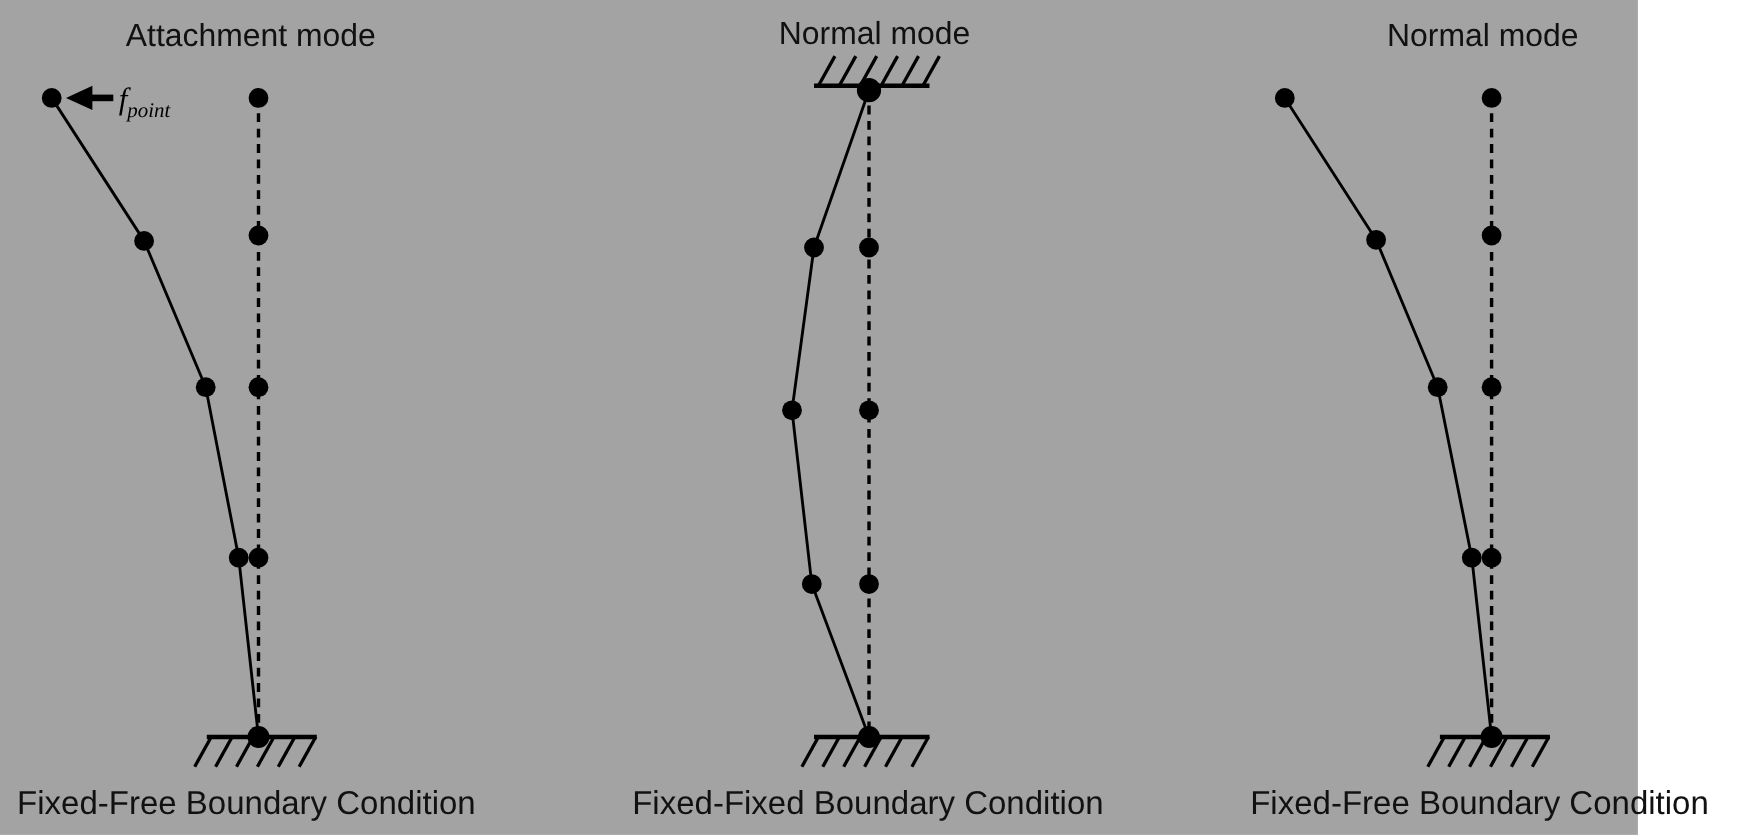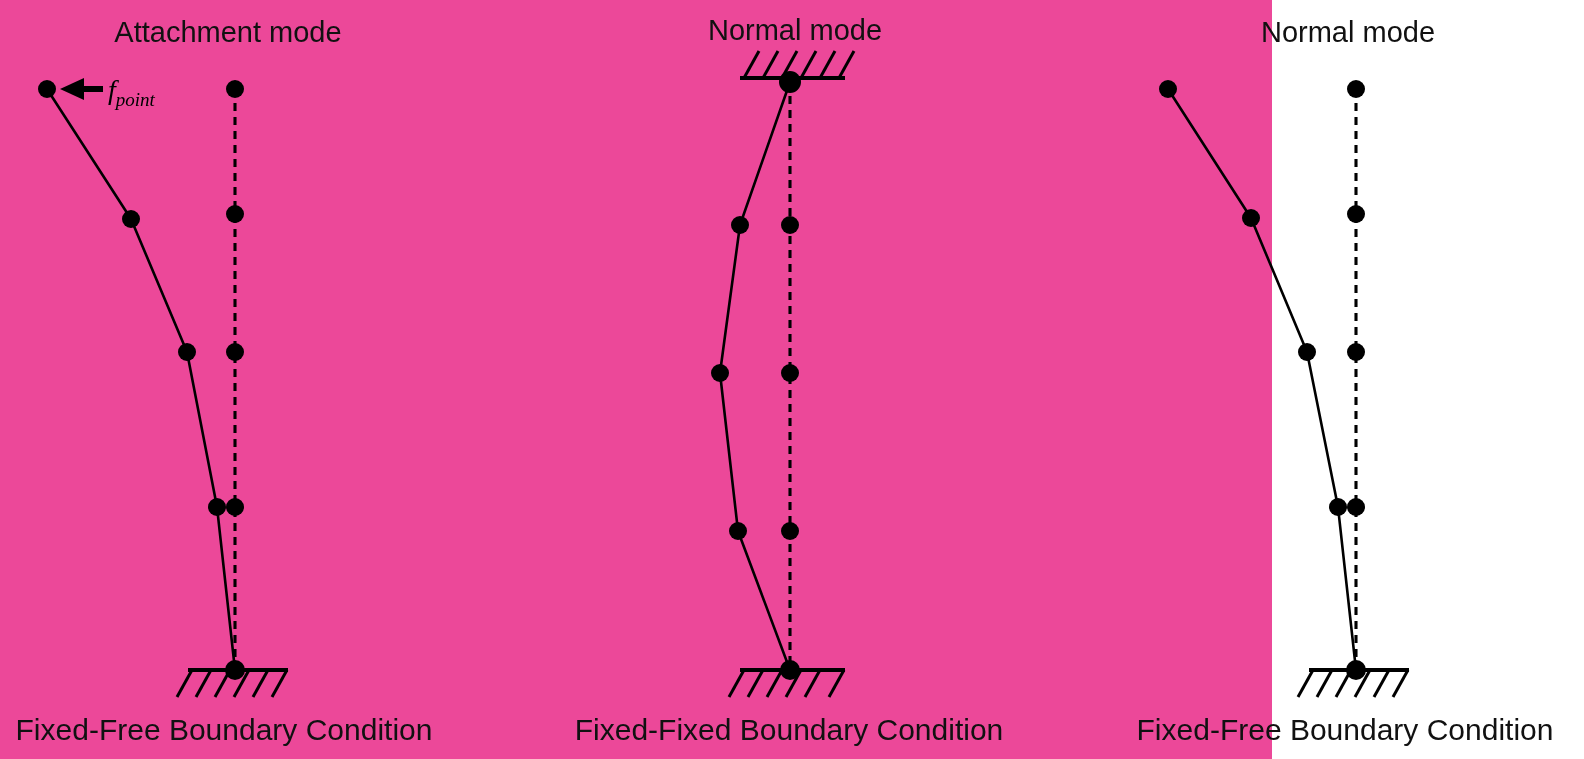--- a/index.html
+++ b/index.html
@@ -9,23 +9,23 @@
   }
   body {
     width: 1584px;
     height: 759px;
     font-family: "Liberation Sans", sans-serif;
     color: #000000;
     overflow: hidden;
   }
   #stage {
     position: relative;
-    width: 1272px;
+    width: 1489px;
     height: 759px;
-    background: #ec4899;
+    background: #a3a3a3;
   }
   #figure-svg {
     display: block;
     width: 1584px;
     height: 759px;
   }
   .panel-title {
     font-family: "Liberation Sans", sans-serif;
     font-size: 29px;
     fill: #111111;

